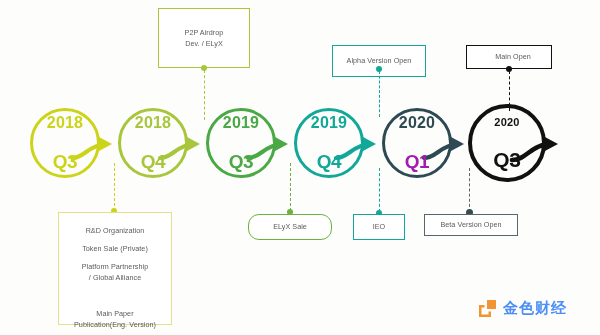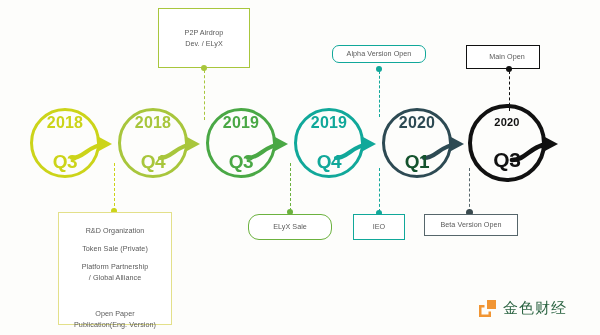--- a/index.html
+++ b/index.html
@@ -114,67 +114,67 @@
     gap: 6px;
     opacity: 0.9;
   }
   .wm-mark {
     position: relative;
     width: 19px;
     height: 19px;
   }
   .wm-text {
     font-size: 15px;
-    font-weight: 400;
-    color: #14532d;
+    font-weight: 700;
+    color: #3b82f6;
     letter-spacing: 1px;
     font-family: "DejaVu Sans", sans-serif;
   }
 </style>
 </head>
 <body>
 
 <div id="roadmap">
 
   <div class="callout" style="left:158px; top:8px; width:92px; height:60px; border-color:#a8c63c;">
     <div class="grp">
       <div class="line">P2P Airdrop</div>
       <div class="line">Dev. / ELyX</div>
     </div>
   </div>
   <div class="dot" style="left:201px; top:65px; background:#a8c63c;"></div>
   <div class="dash" style="left:204px; top:70px; height:50px; border-left-color:#a8c63c;"></div>
 
-  <div class="callout" style="left:332px; top:45px; width:94px; height:18px; border-color:#11a89a;border-radius:7px;">
+  <div class="callout" style="left:332px; top:45px; width:94px; height:32px; border-color:#11a89a;">
     <div class="line">Alpha Version Open</div>
   </div>
   <div class="dot" style="left:376px; top:66px; background:#11a89a;"></div>
   <div class="dash" style="left:379px; top:71px; height:46px; border-left-color:#11a89a;"></div>
 
-  <div class="callout" style="left:466px; top:45px; width:74px; height:24px; border-color:#111111;padding-left:12px;">
+  <div class="callout" style="left:466px; top:45px; width:86px; height:24px; border-color:#111111;padding-left:12px;">
     <div class="line">Main Open</div>
   </div>
   <div class="dot" style="left:506px; top:66px; background:#111111;"></div>
   <div class="dash" style="left:509px; top:71px; height:40px; border-left-color:#111111;"></div>
 
   <div class="dash" style="left:114px; top:163px; height:48px; border-left-color:#ccd419;"></div>
   <div class="dot" style="left:111px; top:208px; background:#ccd419;"></div>
   <div class="callout" style="left:58px; top:212px; width:114px; height:113px; border-color:#e3e08a; justify-content:flex-start; padding-top:12px;">
     <div class="grp">
       <div class="line">R&amp;D Organization</div>
     </div>
     <div class="grp">
       <div class="line">Token Sale (Private)</div>
     </div>
     <div class="grp">
       <div class="line">Platform Partnership</div>
       <div class="line">/ Global Alliance</div>
     </div>
     <div class="grp" style="margin-top:24px;">
-      <div class="line">Open Paper</div>
+      <div class="line">Main Paper</div>
       <div class="line">Publication(Eng. Version)</div>
     </div>
   </div>
 
   <div class="dash" style="left:290px; top:163px; height:48px; border-left-color:#6cb23f;"></div>
   <div class="dot" style="left:287px; top:209px; background:#6cb23f;"></div>
   <div class="callout" style="left:248px; top:214px; width:84px; height:26px; border-color:#6cb23f;border-radius:11px;">
     <div class="line">ELyX Sale</div>
   </div>
 
@@ -252,21 +252,21 @@
     <div class="label">
       <div class="year" style="color:#11a89a;">2019</div>
       <div class="quarter" style="color:#11a89a;">Q4</div>
     </div>
   </div>
 
   <div class="node" style="left:382px; top:108px;">
     <div class="ring" style="border-color:#2d4a53;"></div>
     <div class="label">
       <div class="year" style="color:#2d4a53;">2020</div>
-      <div class="quarter" style="color:#14532d;">Q1</div>
+      <div class="quarter" style="color:#a21caf;">Q1</div>
     </div>
   </div>
 
   <div class="node" style="left:468px; top:104px; width:78px; height:78px;">
     <div class="ring" style="border-color:#111111; border-width:4.2px; width:78px; height:78px;"></div>
     <div class="label" style="width:78px; height:78px;">
       <div class="year" style="color:#111111; font-size:11px;">2020</div>
       <div class="quarter" style="color:#111111; font-size:21px;">Q3</div>
     </div>
   </div>

